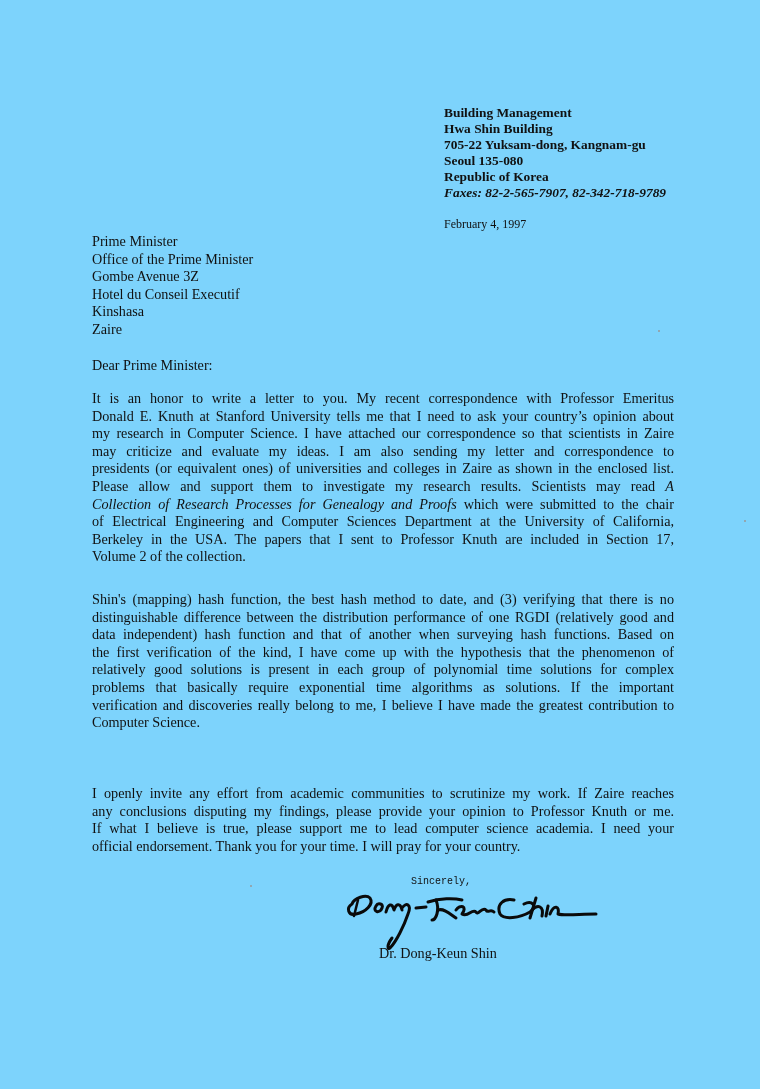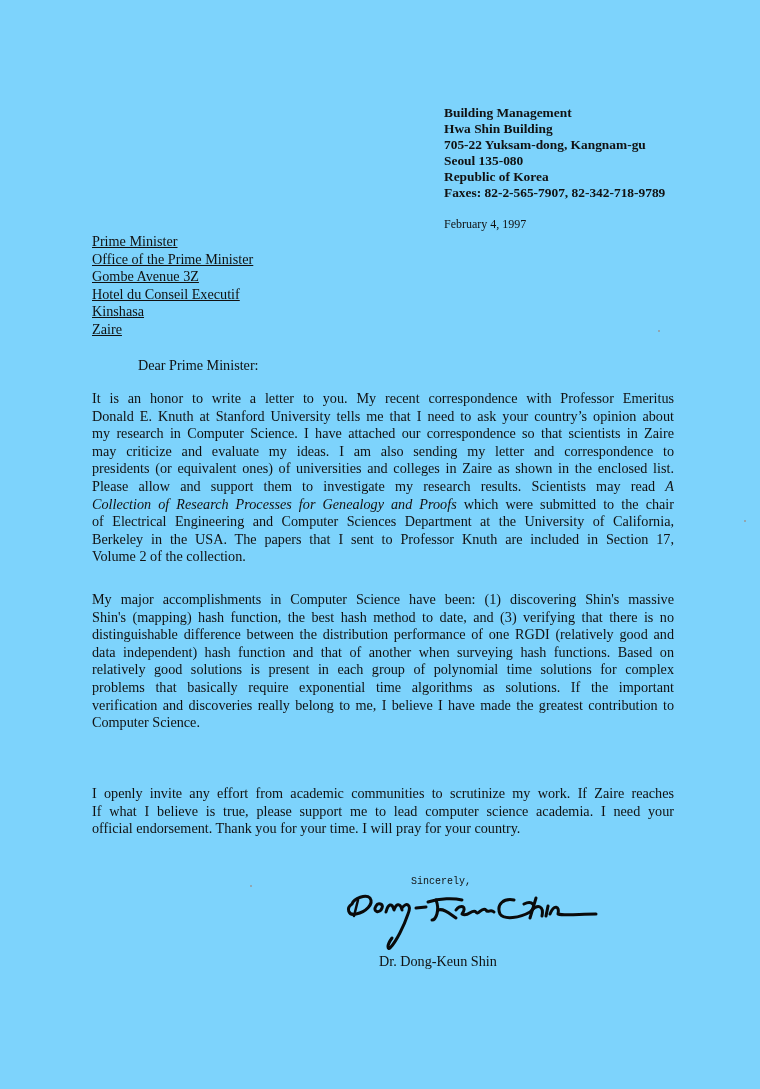--- a/index.html
+++ b/index.html
@@ -24,43 +24,42 @@
     }
     .sender {
       position: absolute;
       left: 444px;
       top: 105px;
       font-size: 13.4px;
       line-height: 16px;
       font-weight: bold;
     }
     .sender .line { display: block; white-space: nowrap; }
-    .sender .fax { }
+    .sender .fax { font-style: italic; }
     .date {
       position: absolute;
       left: 444px;
       top: 216px;
       font-size: 12px;
       line-height: 17px;
     }
     .recipient {
       position: absolute;
       left: 92px;
       top: 233px;
       font-size: 14.2px;
       line-height: 17.6px;
     }
-    .recipient .line { display: block; white-space: nowrap; text-decoration: underline; }
+    .recipient .line { display: block; white-space: nowrap; }
     .salutation {
       position: absolute;
       left: 92px;
       top: 357px;
       font-size: 14.2px;
       line-height: 17px;
-      margin-left: 46px;
     }
     .para {
       position: absolute;
       left: 92px;
       width: 582px;
       font-size: 14.2px;
       line-height: 17.6px;
       text-align: justify;
       margin: 0;
     }
@@ -90,21 +89,20 @@
       top: 890px;
       width: 260px;
       height: 62px;
     }
     .signer {
       position: absolute;
       left: 379px;
       top: 945px;
       font-size: 14.2px;
       line-height: 17px;
-      margin-top: 8px;
     }
     em { font-style: italic; }
     .speck {
       position: absolute;
       width: 2px; height: 2px;
       background: #999;
       border-radius: 1px;
     }
   </style>
 </head>
@@ -141,32 +139,33 @@
     <span class="line">may criticize and evaluate my ideas.  I am also sending my letter and correspondence to</span>
     <span class="line">presidents (or equivalent ones) of universities and colleges in Zaire as shown in the enclosed list.</span>
     <span class="line"><span>Please allow and support them to investigate my research results.  Scientists may read</span> <em>A</em></span>
     <span class="line"><em>Collection of Research Processes for Genealogy and Proofs</em><span> which were submitted to the chair</span></span>
     <span class="line">of Electrical Engineering and Computer Sciences Department at the University of California,</span>
     <span class="line">Berkeley in the USA.  The papers that I sent to Professor Knuth are included in Section 17,</span>
     <span class="line last">Volume 2 of the collection.</span>
   </div>
 
   <div class="para p2">
-    <span class="line">My major accomplishments in Computer Science have been: (1) discovering Shin's massive</span>
     <span class="line">Shin's (mapping) hash function, the best hash method to date, and (3) verifying that there is no</span>
     <span class="line">distinguishable difference between the distribution performance of one RGDI (relatively good and</span>
     <span class="line">data independent) hash function and that of another when surveying hash functions.  Based on</span>
+    <span class="line">the first verification of the kind, I have come up with the hypothesis that the phenomenon of</span>
     <span class="line">relatively good solutions is present in each group of polynomial time solutions for complex</span>
     <span class="line">problems that basically require exponential time algorithms as solutions.  If the important</span>
     <span class="line">verification and discoveries really belong to me, I believe I have made the greatest contribution to</span>
     <span class="line last">Computer Science.</span>
   </div>
 
   <div class="para p3">
     <span class="line">I openly invite any effort from academic communities to scrutinize my work.  If Zaire reaches</span>
+    <span class="line">any conclusions disputing my findings, please provide your opinion to Professor Knuth or me.</span>
     <span class="line">If what I believe is true, please support me to lead computer science academia.  I need your</span>
     <span class="line last">official endorsement.  Thank you for your time.  I will pray for your country.</span>
   </div>
 
   <div class="closing">Sincerely,</div>
 
   <svg class="signature" viewBox="0 0 260 62">
     <g fill="none" stroke="#0a0a0a" stroke-width="3" stroke-linecap="round" stroke-linejoin="round">
 
       <path d="M8 14 C 2 18, 4 26, 12 24 C 22 22, 30 14, 26 8 C 22 4, 10 8, 8 14"></path>

